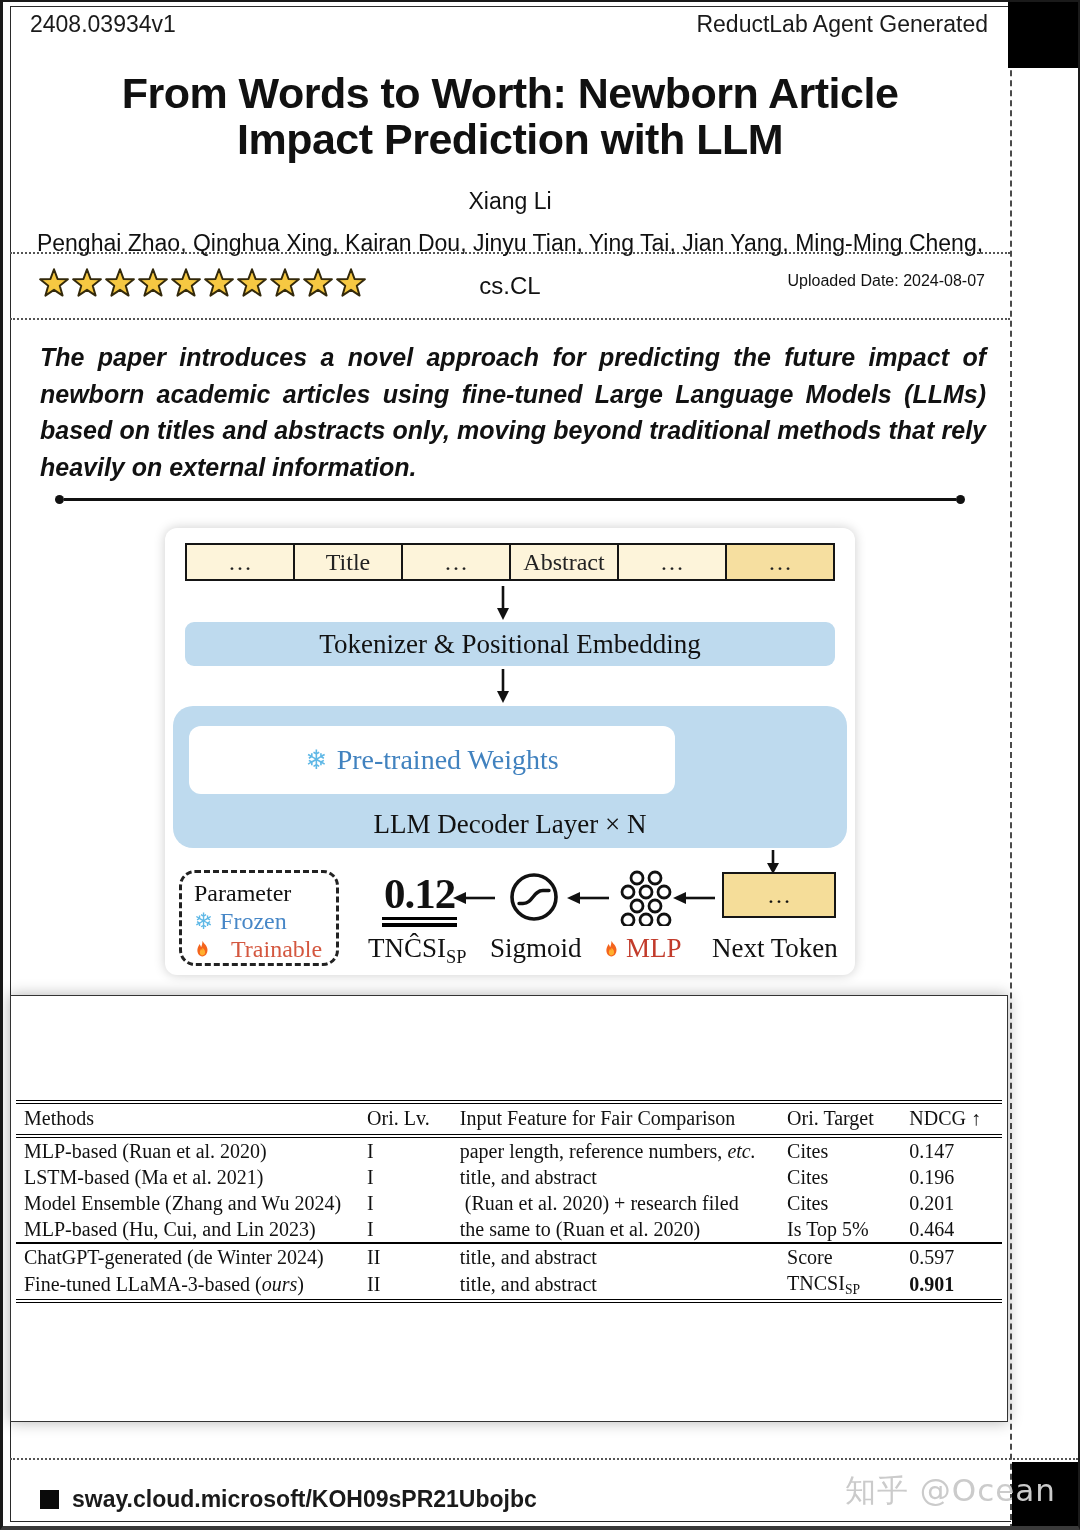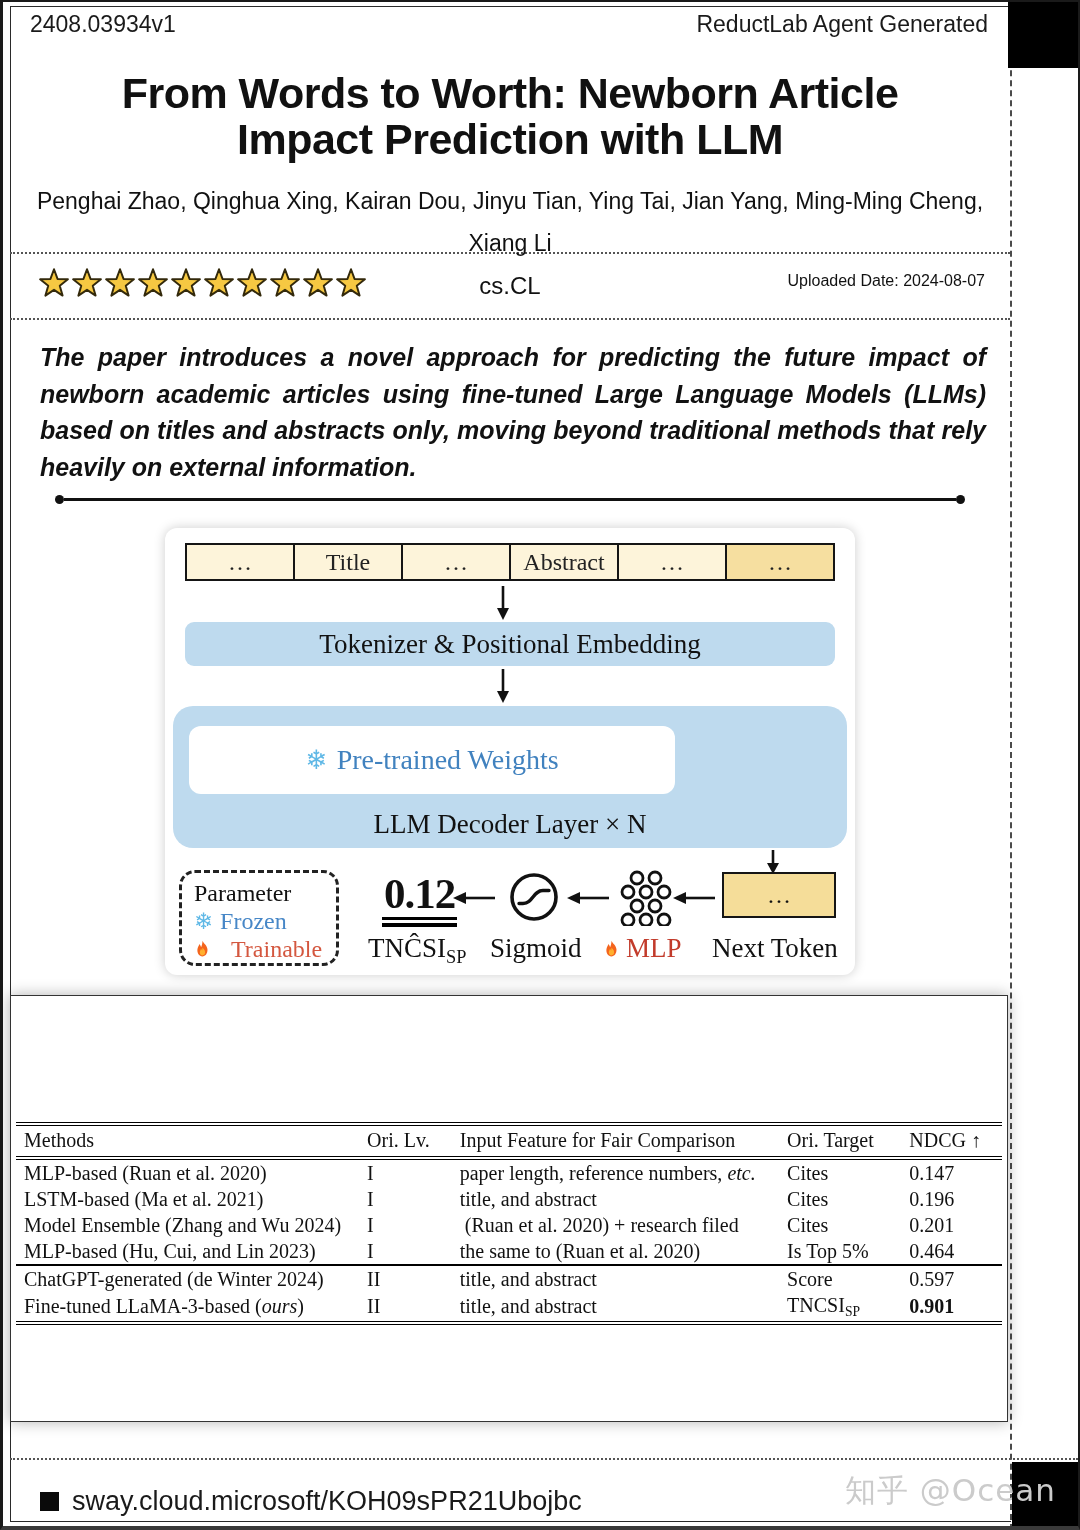--- a/index.html
+++ b/index.html
@@ -79,57 +79,57 @@
   .sb{font-size:0.68em;vertical-align:-0.3em;}
   .sigmoid-ic{position:absolute;left:343px;top:343px;}
   .mlp-ic{position:absolute;left:450px;top:342px;}
   .lbl-flame{display:inline-flex;align-items:center;gap:6px;color:#c23b2b;}
   .next-box{position:absolute;left:557px;top:344px;width:110px;height:42px;background:#f5dd99;
       border:2px solid #151515;display:flex;align-items:center;justify-content:center;font-size:24px;}
 
   
   .tbl-card{left:10px;top:995px;width:998px;height:427px;background:#fff;border:1.5px solid #333;
       box-shadow:0 0 14px rgba(0,0,0,0.30);box-sizing:border-box;z-index:5;}
-  table.results{position:absolute;left:5px;top:126px;width:986px;border-collapse:collapse;table-layout:fixed;
+  table.results{position:absolute;left:5px;top:104px;width:986px;border-collapse:collapse;table-layout:fixed;
       font-family:"Liberation Serif","DejaVu Serif",serif;font-size:20px;color:#111;}
   table.results th{font-weight:400;text-align:left;border-top:4px double #000;border-bottom:4px double #000;
       padding:3px 0 4px 2px;}
   table.results td{padding:1.5px 0 1.5px 2px;white-space:pre-wrap;overflow:hidden;}
   table.results td.first{padding-left:8px;}
   table.results th.first{padding-left:8px;}
   table.results tr.group-start td{border-top:2px solid #000;}
   table.results tr:last-child td{border-bottom:4px double #000;}
   .it{font-style:italic;}
   .bold{font-weight:700;}
 
   
   .footer-dotted{left:10px;top:1458px;width:1068px;}
   .foot-row{left:40px;top:1486px;display:flex;align-items:center;gap:13px;z-index:5;}
   .foot-sq{width:19px;height:19px;background:#0a0a0a;}
-  .foot-url{font-size:27px;color:#1a1a1a;}
+  .foot-url{font-size:23px;color:#1a1a1a;font-weight:bold;}
   .watermark{left:845px;top:1470px;font-size:31px;color:#cbcbcb;z-index:9;letter-spacing:1px;
       font-family:"DejaVu Sans",sans-serif;}
 </style>
 </head>
 <body>
 
 <div class="inner-frame"></div>
 <div class="dash-vert"></div>
 <div class="black-box bb-top"></div>
 
 <div class="abs hdr hdr-left">2408.03934v1</div>
 <div class="abs hdr hdr-right">ReductLab Agent Generated</div>
 
 <div class="abs title">
   <div>From Words to Worth: Newborn Article</div>
   <div>Impact Prediction with LLM</div>
 </div>
 <div class="abs authors">
+  <div>Xiang Li</div>
   <div>Penghai Zhao, Qinghua Xing, Kairan Dou, Jinyu Tian, Ying Tai, Jian Yang, Ming-Ming Cheng,</div>
-  <div>Xiang Li</div>
 </div>
 
 <div class="dotted" style="left:10px;top:252px;width:1000px;"></div>
 
 <div class="abs stars" id="stars">
     <svg viewBox="0 0 36 35">
       <path d="M18 2.5 L22 13.5 L33.7 13.9 L24.5 21.1 L27.7 32.3 L18 25.8 L8.3 32.3 L11.5 21.1 L2.3 13.9 L14 13.5 Z" fill="#f6c842" stroke="#33290b" stroke-width="2.2" stroke-linejoin="round"></path>
     </svg>
     <svg viewBox="0 0 36 35">
       <path d="M18 2.5 L22 13.5 L33.7 13.9 L24.5 21.1 L27.7 32.3 L18 25.8 L8.3 32.3 L11.5 21.1 L2.3 13.9 L14 13.5 Z" fill="#f6c842" stroke="#33290b" stroke-width="2.2" stroke-linejoin="round"></path>

